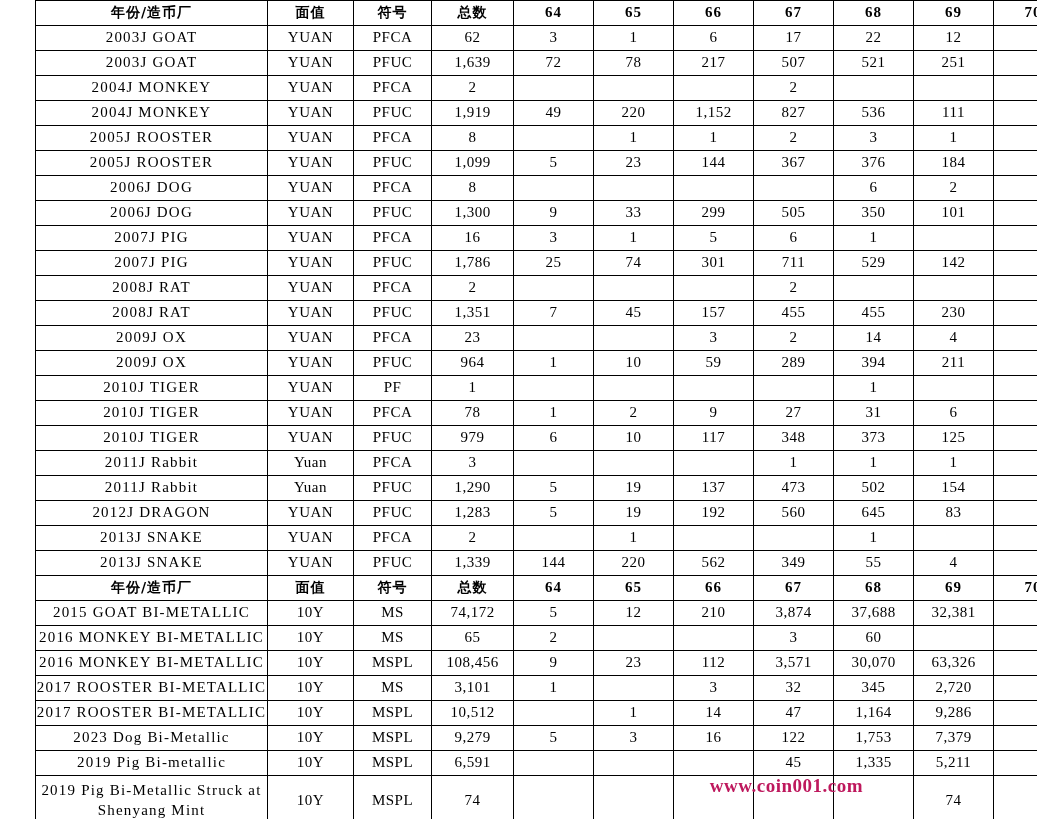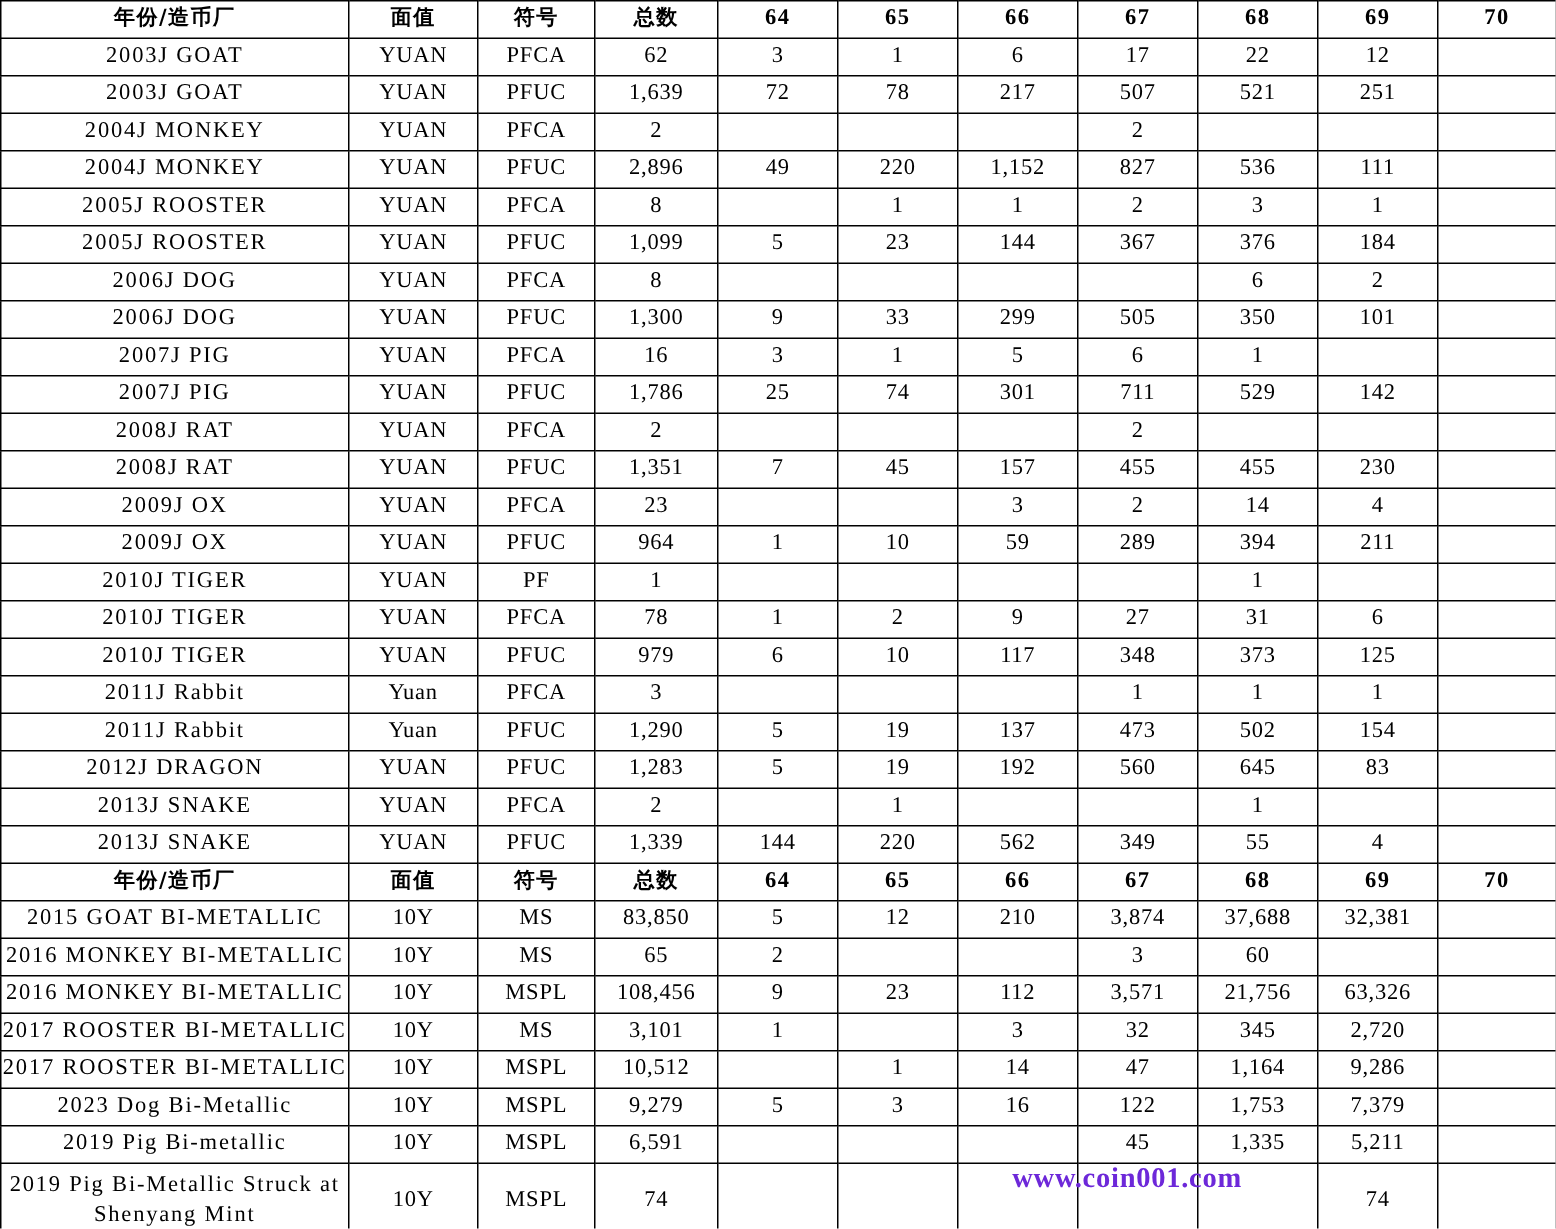--- a/index.html
+++ b/index.html
@@ -48,28 +48,29 @@
     font-family: "DejaVu Sans", sans-serif;
     font-size: 14px;
   }
   .watermark {
     position: absolute;
     right: 12px;
     bottom: 22px;
     font-family: "Liberation Serif", serif;
     font-size: 19px;
     font-weight: bold;
-    color: #6d28d9;
+    color: #be185d;
     letter-spacing: 0.5px;
     pointer-events: none;
   }
   .wrap {
     position: relative;
     width: 840px;
     height: 819px;
+    padding-left: 35px;
   }
   
   col.c0 { width: 232px; }
   col.c1 { width: 86px; }
   col.c2 { width: 78px; }
   col.c3 { width: 82px; }
   col.c4 { width: 80px; }
   col.c5 { width: 80px; }
   col.c6 { width: 80px; }
   col.c7 { width: 80px; }
@@ -145,21 +146,21 @@
           <td></td>
           <td>2</td>
           <td></td>
           <td></td>
           <td></td>
         </tr>
         <tr>
           <td class="col-name">2004J MONKEY</td>
           <td>YUAN</td>
           <td>PFUC</td>
-          <td>2,896</td>
+          <td>1,919</td>
           <td>49</td>
           <td>220</td>
           <td>1,152</td>
           <td>827</td>
           <td>536</td>
           <td>111</td>
           <td></td>
         </tr>
         <tr>
           <td class="col-name">2005J ROOSTER</td>
@@ -405,21 +406,21 @@
           <td>66</td>
           <td>67</td>
           <td>68</td>
           <td>69</td>
           <td>70</td>
         </tr>
         <tr>
           <td class="col-name">2015 GOAT BI-METALLIC</td>
           <td>10Y</td>
           <td>MS</td>
-          <td>83,850</td>
+          <td>74,172</td>
           <td>5</td>
           <td>12</td>
           <td>210</td>
           <td>3,874</td>
           <td>37,688</td>
           <td>32,381</td>
           <td></td>
         </tr>
         <tr>
           <td class="col-name">2016 MONKEY BI-METALLIC</td>
@@ -436,21 +437,21 @@
         </tr>
         <tr>
           <td class="col-name">2016 MONKEY BI-METALLIC</td>
           <td>10Y</td>
           <td>MSPL</td>
           <td>108,456</td>
           <td>9</td>
           <td>23</td>
           <td>112</td>
           <td>3,571</td>
-          <td>21,756</td>
+          <td>30,070</td>
           <td>63,326</td>
           <td></td>
         </tr>
         <tr>
           <td class="col-name">2017 ROOSTER BI-METALLIC</td>
           <td>10Y</td>
           <td>MS</td>
           <td>3,101</td>
           <td>1</td>
           <td></td>

